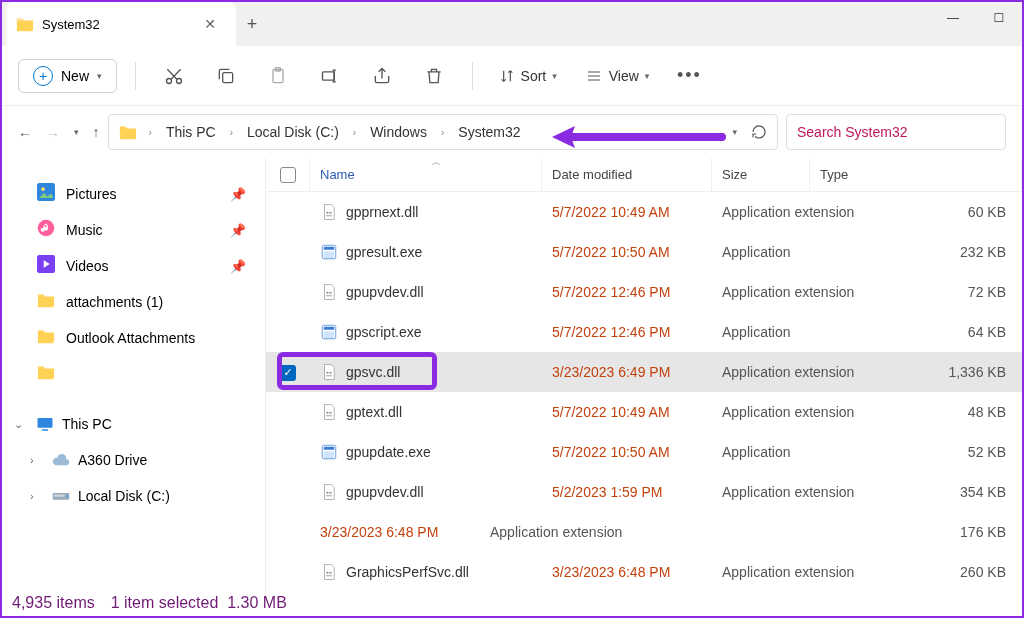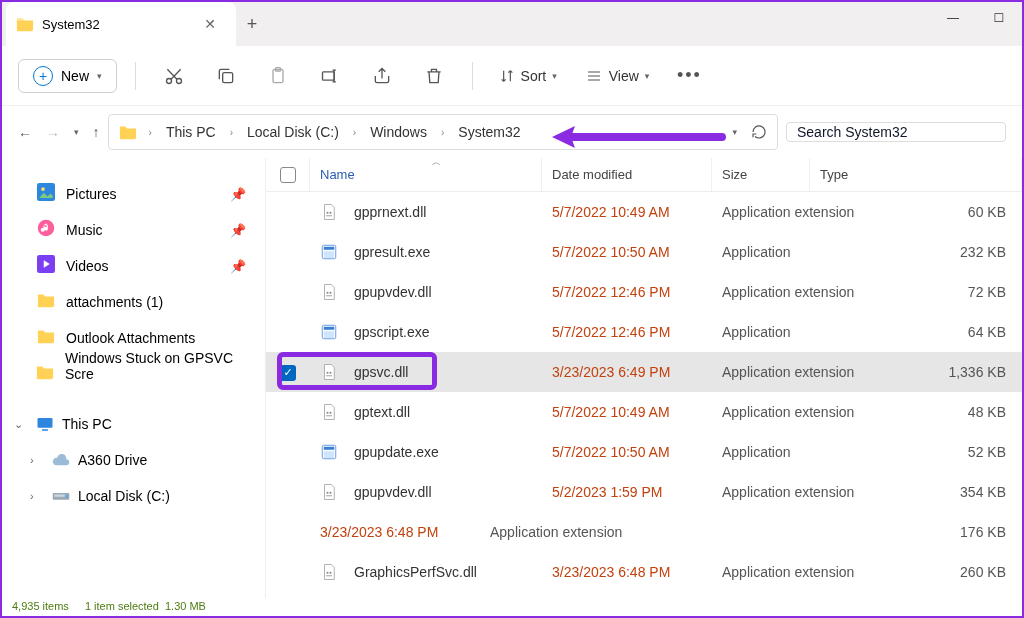--- a/index.html
+++ b/index.html
@@ -18,21 +18,21 @@
 .tb-sep { width: 1px; height: 28px; background: #ddd; margin: 0 6px; }
 .tb-icon { width: 40px; height: 40px; display: flex; align-items: center; justify-content: center; color: #555; }
 .tb-label-btn { display: flex; align-items: center; gap: 6px; font-size: 14px; color: #333; padding: 0 8px; }
 .chev { font-size: 9px; color: #666; }
 .navrow { height: 52px; display: flex; align-items: center; padding: 0 16px; gap: 8px; }
 .nav-arrows { display: flex; gap: 14px; color: #555; font-size: 14px; align-items: center; }
 .addrbar { flex: 1; height: 36px; border: 1px solid #ddd; border-radius: 4px; display: flex; align-items: center; padding: 0 10px; gap: 6px; font-size: 14px; position: relative; }
 .addrbar .crumb { color: #333; padding: 0 2px; }
 .addrbar .sep { color: #888; font-size: 10px; padding: 0 6px; }
 .addrbar .tail { margin-left: auto; display: flex; gap: 14px; color: #555; align-items: center; }
-.searchbox { width: 220px; height: 20px; border: 1px solid #ddd; border-radius: 4px; padding: 0 10px; font-size: 14px; color: #0f172a; display: flex; align-items: center; }
+.searchbox { width: 220px; height: 36px; border: 1px solid #ddd; border-radius: 4px; padding: 0 10px; font-size: 14px; color: #be185d; display: flex; align-items: center; }
 .main { display: flex; height: 440px; }
 .sidebar { width: 264px; border-right: 1px solid #eee; overflow: hidden; padding-top: 8px; }
 .side-item { display: flex; align-items: center; height: 36px; padding: 0 10px 0 34px; font-size: 14px; position: relative; }
 .side-item.quick { padding-left: 34px; align-items: flex-end; }
 .side-item .sicon { width: 20px; height: 20px; margin-right: 10px; display: inline-flex; align-items: center; justify-content: center; }
 .side-item .pin { position: absolute; right: 18px; color: #888; font-size: 13px; }
 .side-group { height: 36px; display: flex; align-items: center; padding-left: 12px; font-size: 14px; gap: 8px; }
 .side-sub { padding-left: 28px; }
 .content { flex: 1; display: flex; flex-direction: column; }
 .colhead { display: flex; height: 34px; align-items: center; border-bottom: 1px solid #eee; font-size: 13px; color: #444; }
@@ -40,29 +40,29 @@
 .col-check { width: 44px; justify-content: center; }
 .col-name { flex: 0 0 232px; position: relative; color: #2a5db0; }
 .col-date { flex: 0 0 170px; }
 .col-type { flex: 0 0 212px; }
 .col-size { flex: 1; justify-content: flex-start; }
 .sort-caret { position: absolute; right: 100px; top: -2px; font-size: 9px; color: #777; }
 .rows { overflow: hidden; }
 .row { display: flex; height: 40px; align-items: center; font-size: 14px; color: #333; }
 .row .c { padding: 0 10px; }
 .row .c-check { width: 44px; text-align: center; }
-.row .c-name { flex: 0 0 232px; display: flex; align-items: center; gap: 16px; }
+.row .c-name { flex: 0 0 232px; display: flex; align-items: center; gap: 8px; }
 .row .c-date { flex: 0 0 170px; color: #c2410c; }
 .row .c-type { flex: 0 0 212px; color: #555; }
 .row .c-size { flex: 1; text-align: right; padding-right: 16px; color: #555; }
 .row.sel { background: #e6e6e6; }
 .highlight-box { position: absolute; border: 5px solid #8a2be2; border-radius: 6px; pointer-events: none; }
 .checkbox-checked { width: 16px; height: 16px; background: #0067c0; border-radius: 3px; color: #fff; display: inline-flex; align-items: center; justify-content: center; font-size: 11px; }
 .checkbox-empty { width: 16px; height: 16px; border: 1.5px solid #888; border-radius: 3px; }
-.statusbar { position: absolute; bottom: 4px; left: 10px; font-size: 11px; color: #4d7c0f; display: flex; gap: 16px; }
+.statusbar { position: absolute; bottom: 4px; left: 10px; font-size: 16px; color: #701a75; display: flex; gap: 16px; }
 .arrow-annot { position: absolute; pointer-events: none; }
 svg { display: block; }
 .folder-yellow { fill: #ffd256; }
 .tree-chev { width: 14px; font-size: 11px; color: #666; }
 </style>
 </head>
 <body>
 
 <div class="titlebar">
   <div class="tab">
@@ -227,21 +227,20 @@
             </svg>
           </span>
   <span>Outlook Attachments</span>
   </div>
         <div class="side-item quick">
           <span class="sicon">
             <svg viewBox="0 0 20 20" width="18" height="18">
               <path fill="#ffd256" d="M1 4h6l2 2h10v10a2 2 0 0 1-2 2H1z"></path>
             </svg>
           </span>
-  <span>Windows Stuck on GPSVC Scre</span>
   </div>
       </div>
     <div style="height:24px"></div>
     <div class="side-group">
       <span class="tree-chev">⌄</span>
       <span class="sicon">
           <svg width="18" height="18" viewBox="0 0 24 24">
             <rect x="2" y="4" width="20" height="13" rx="1.5" fill="#2e86de"></rect>
             <rect x="8" y="19" width="8" height="2" fill="#2e86de"></rect>
           </svg>

